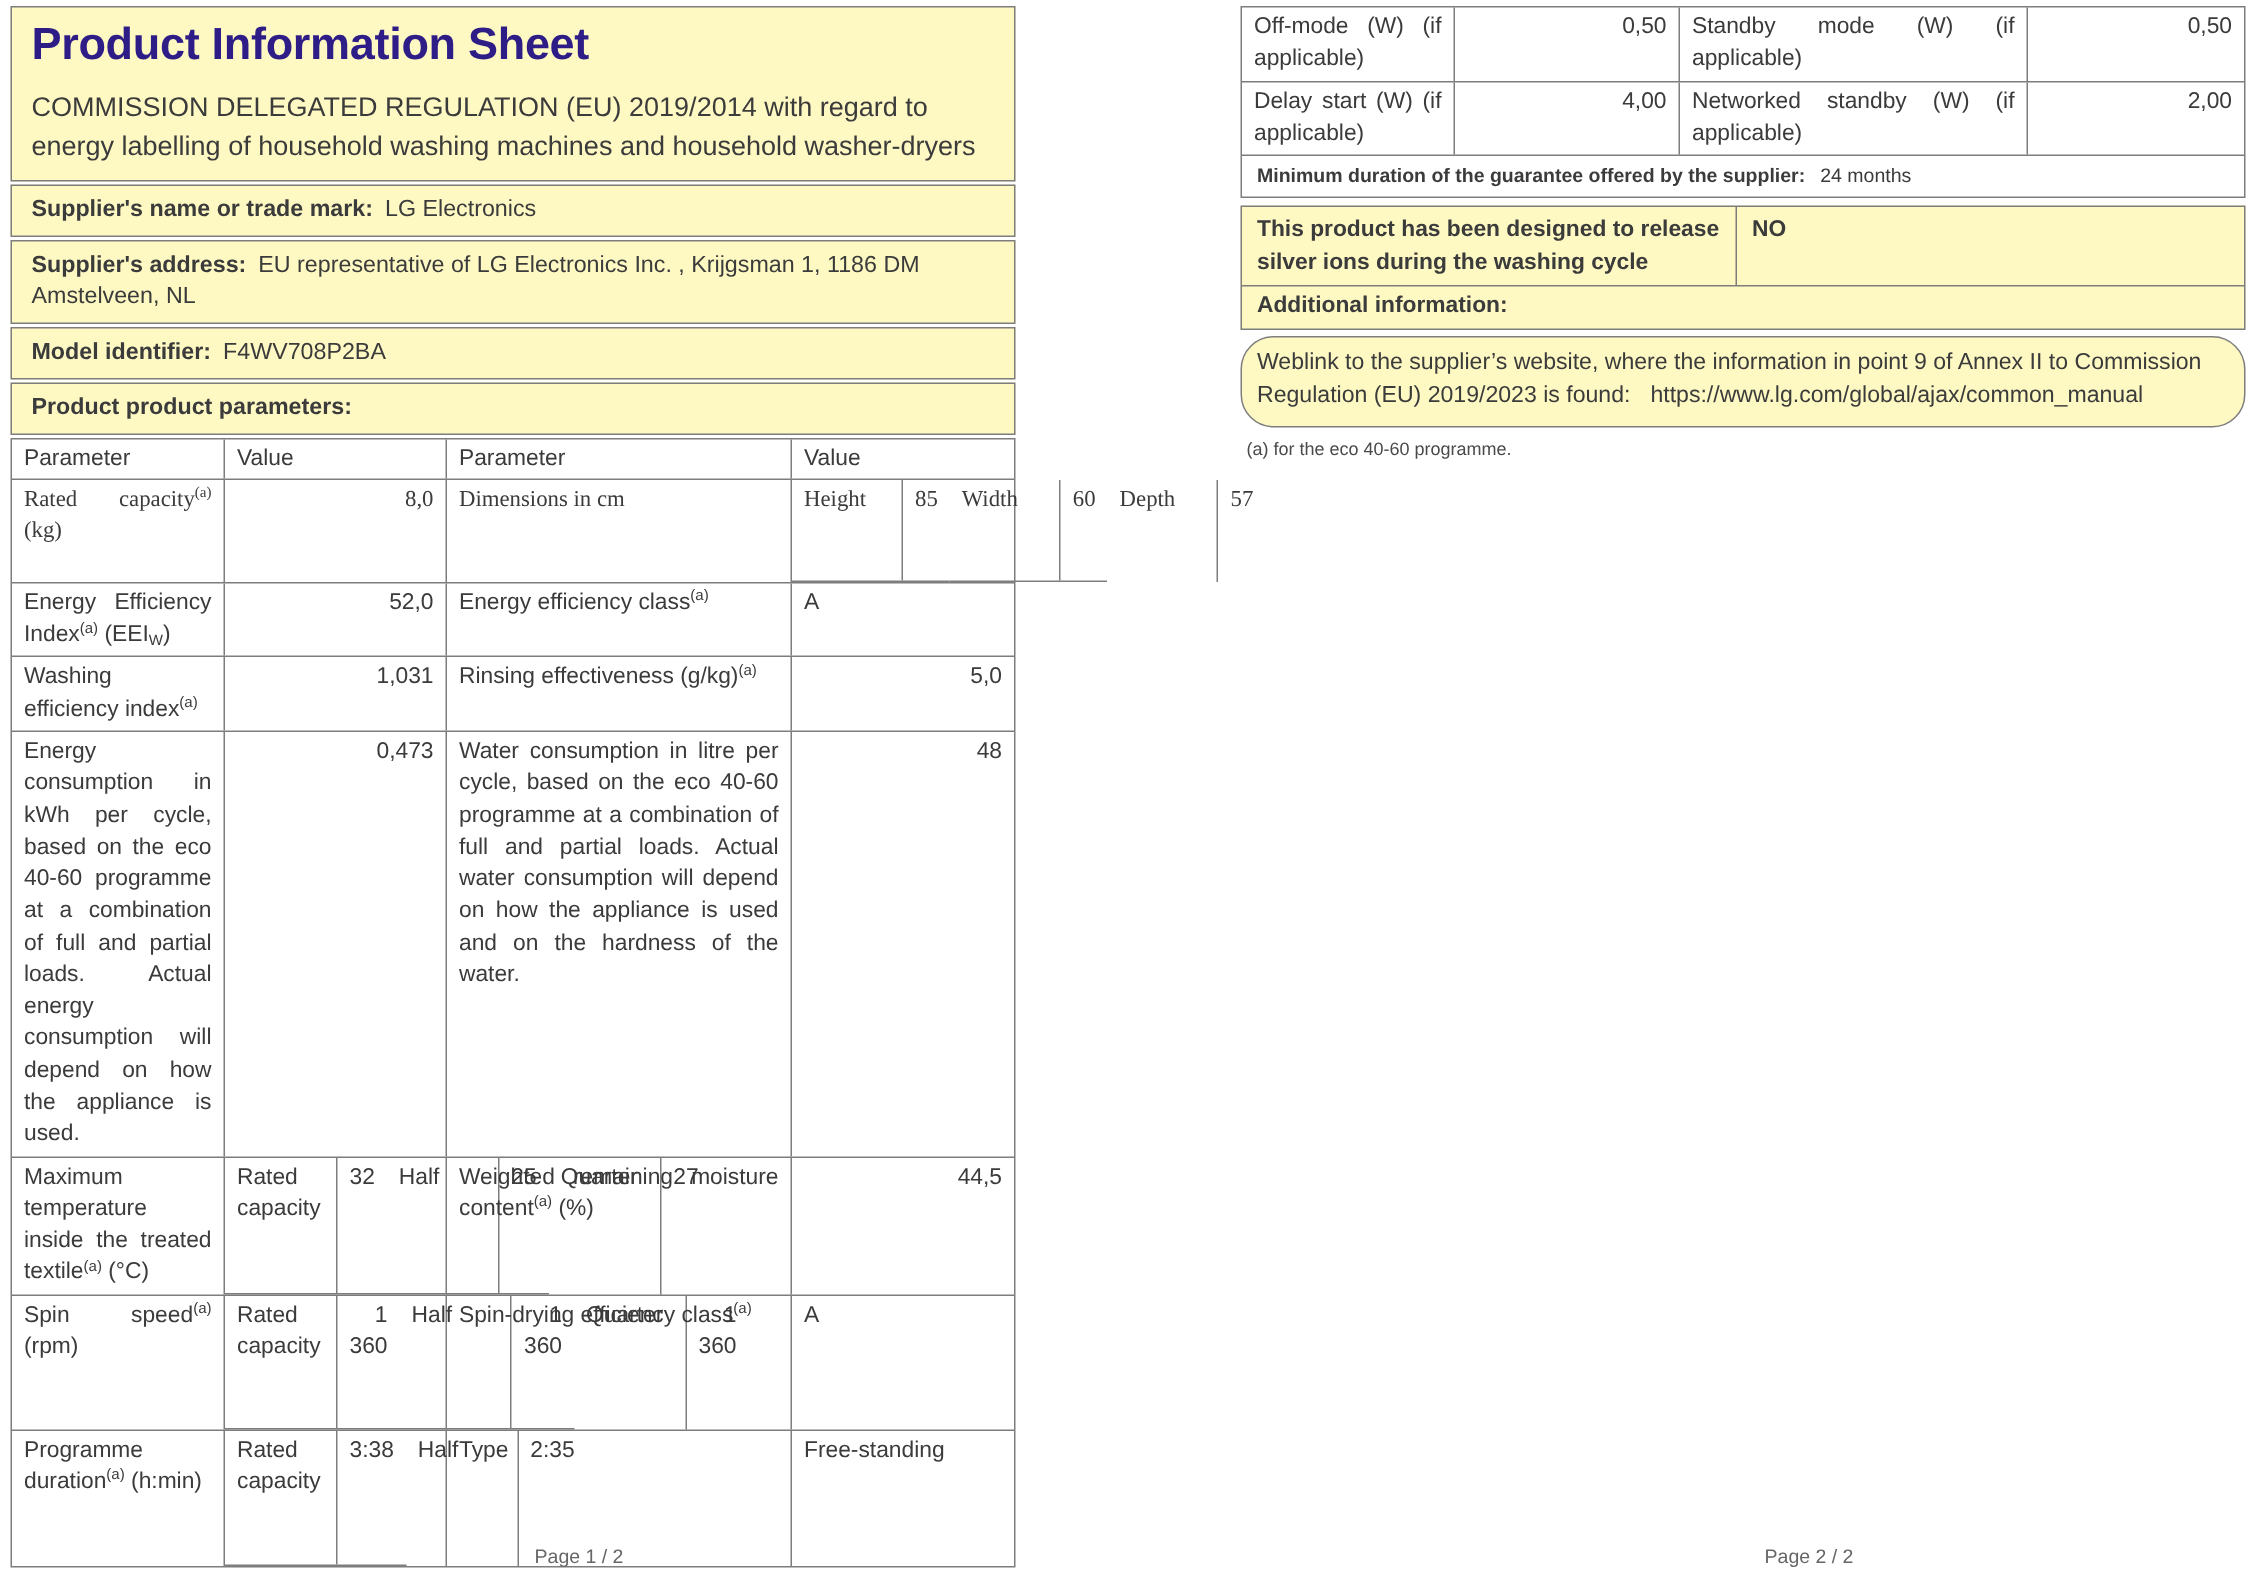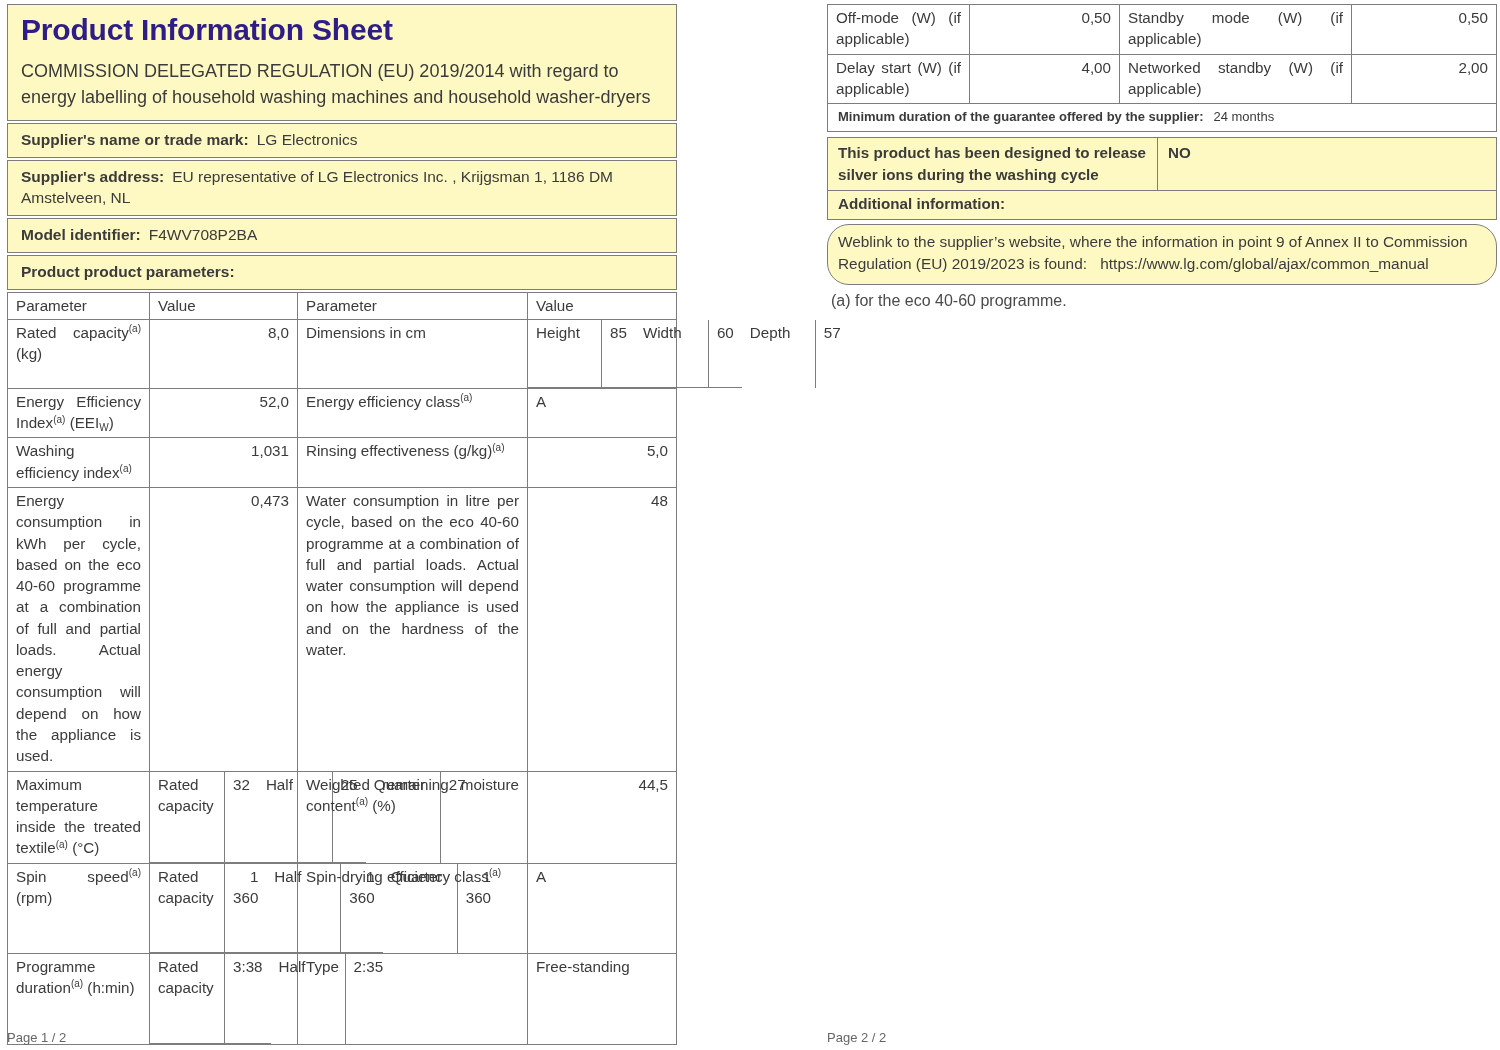--- a/index.html
+++ b/index.html
@@ -41,43 +41,43 @@
 
   
   .subcell{padding:0;display:flex;flex-direction:row;}
   .subrow{display:grid;border-bottom:1px solid var(--bc);flex:1;}
   .subrow:last-child{border-bottom:none;}
   .s2{grid-template-columns:75px 1fr;}
   .s4{grid-template-columns:74px 1fr;}
   .sublabel{padding:2px 4px 4px 8px;border-right:1px solid var(--bc);font-size:15.2px;line-height:1.4;}
   .subval{padding:2px 8px 4px;text-align:right;font-size:15.2px;line-height:1.4;}
 
-  .r1{min-height:69px;}
+  .r1{min-height:69px;font-family:Liberation Serif, serif;}
   .r2{min-height:46px;}
   .r3{min-height:44px;}
   .r5,.r6,.r7{min-height:90px;}
   .hrow{min-height:24px;}
   .p2r{min-height:43px;}
 
   
   .p2 .trow{grid-template-columns:142px 150px 232px 1fr;}
   .fullrow{padding:4px 10px 5px;font-size:13px;line-height:1.4;}
   .fullrow b{font-weight:bold;}
   .fullrow .val{margin-left:10px;}
 
   .silverbox{margin-top:5px;}
   .silvergrid{display:grid;grid-template-columns:330px 1fr;border-bottom:1px solid var(--bc);}
   .silvergrid .cell{font-weight:bold;padding:4px 10px 5px;min-height:43px;}
   .addlrow{padding:4px 10px 7px;font-size:15.2px;font-weight:bold;}
 
   .weblinkbox{margin-top:4px;padding:6px 10px 8px;font-size:15.4px;line-height:1.45;border-radius:22px;}
 
-  .footnote{margin:7px 0 0 4px;font-size:16px;color:#4a4a4a;}
-
-  .pagefooter{position:absolute;top:1030px;width:758px;text-align:left;font-size:13px;color:#666;}
+  .footnote{margin:7px 0 0 4px;font-size:12px;color:#4a4a4a;}
+
+  .pagefooter{position:absolute;top:1030px;width:758px;text-align:center;font-size:13px;color:#666;}
   #footer1{left:7px;}
   #footer2{left:827px;}
 </style>
 </head>
 <body>
 
 <div class="page" id="page1">
 
   <div class="box titlebox">
     <div class="doc-title">Product Information Sheet</div>

